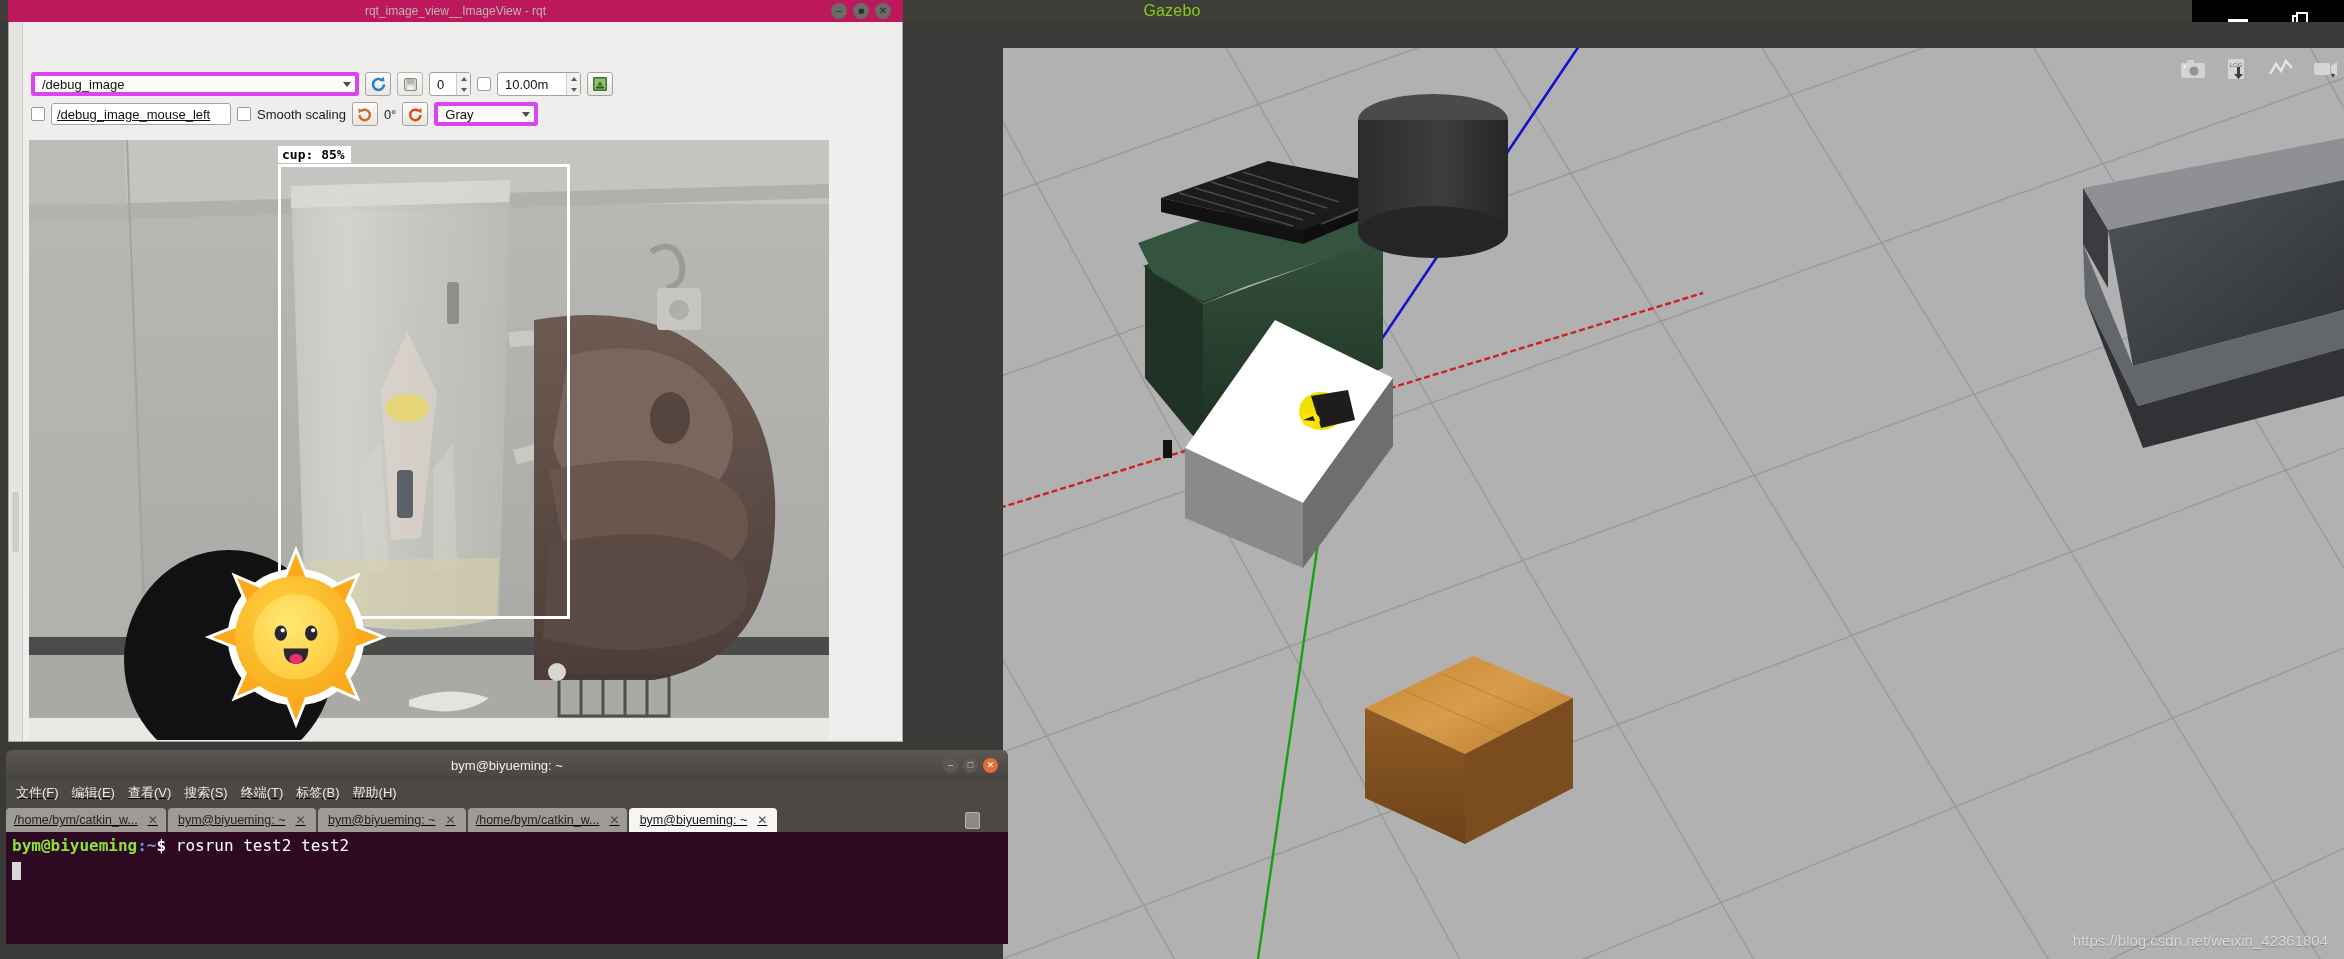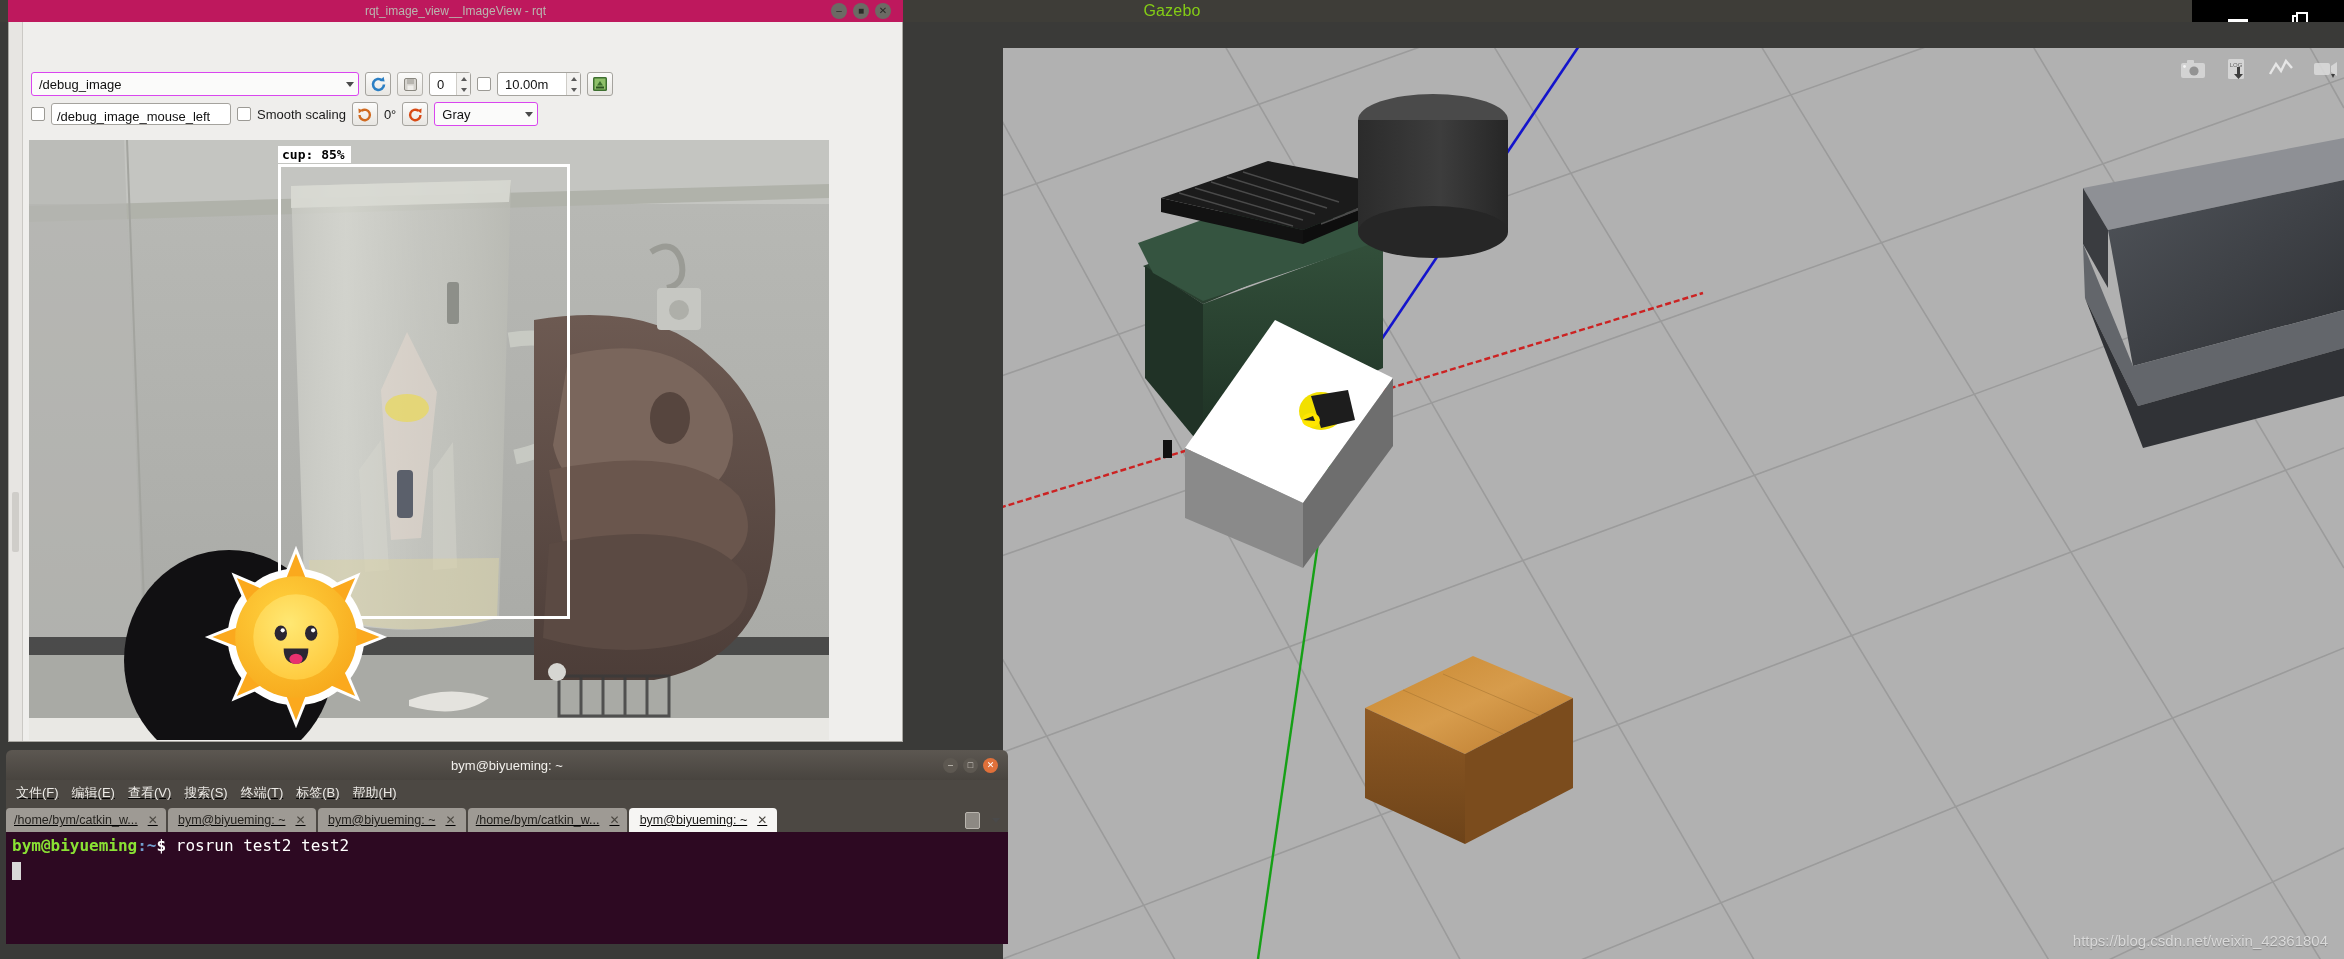--- a/index.html
+++ b/index.html
@@ -126,21 +126,21 @@
   }
 
   .toolbar {
     position: absolute; left: 22px; right: 6px;
     display: flex; align-items: center; gap: 6px;
   }
   .toolbar.row1 { top: 50px; height: 24px; }
   .toolbar.row2 { top: 80px; height: 24px; }
 
   .combo {
-    height: 24px; border: 1px solid #d946ef; background: #fbfbfa;
+    height: 24px; border: 4px solid #d946ef; background: #fbfbfa;
     border-radius: 3px; display: flex; align-items: center;
     padding: 0 4px 0 7px; font-size: 13px; color: #111;
     justify-content: space-between;
   }
   .combo.topic { width: 328px; }
   .combo.gray { width: 104px; }
   .caret {
     width: 0; height: 0; margin-left: 6px;
     border-left: 4px solid transparent; border-right: 4px solid transparent;
     border-top: 5px solid #4a4a4a;
@@ -173,21 +173,21 @@
   .chk {
     width: 14px; height: 14px; border: 1px solid #9c9a95;
     background: #fff; border-radius: 2px; flex: none;
   }
   .lbl { font-size: 13px; color: #1a1a1a; white-space: nowrap; }
 
   .txtfield {
     height: 22px; width: 180px; background: #fff;
     border: 1px solid #a5a39e; border-radius: 3px;
     font-size: 13px; color: #111; padding: 0 5px;
-    display: flex; align-items: flex-end;
+    display: flex; align-items: center; text-decoration: underline;
   }
 
   
   .img-area {
     position: absolute; left: 20px; top: 118px;
     width: 800px; height: 600px;
     background: #8b5cf6; overflow: hidden;
   }
   .cam-img { position: absolute; left: 0; top: 0; width: 800px; height: 600px; }
 

